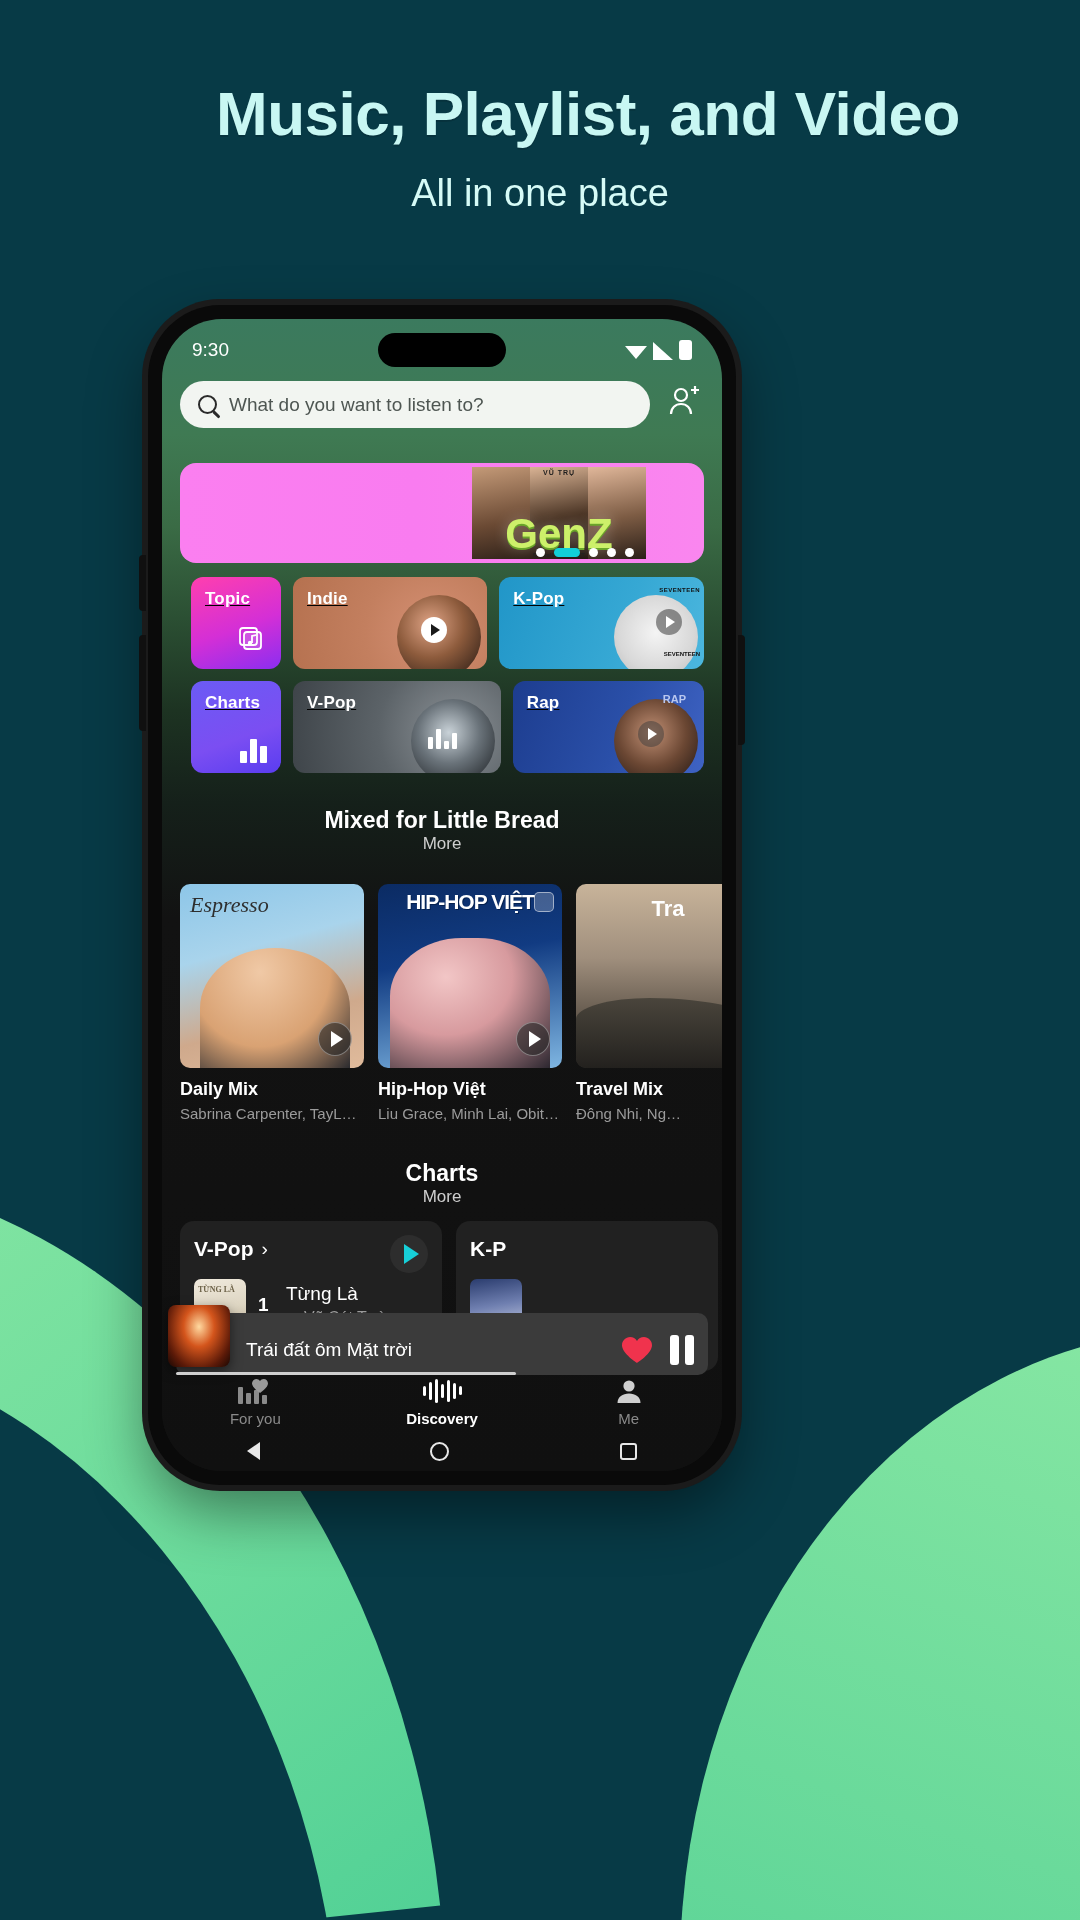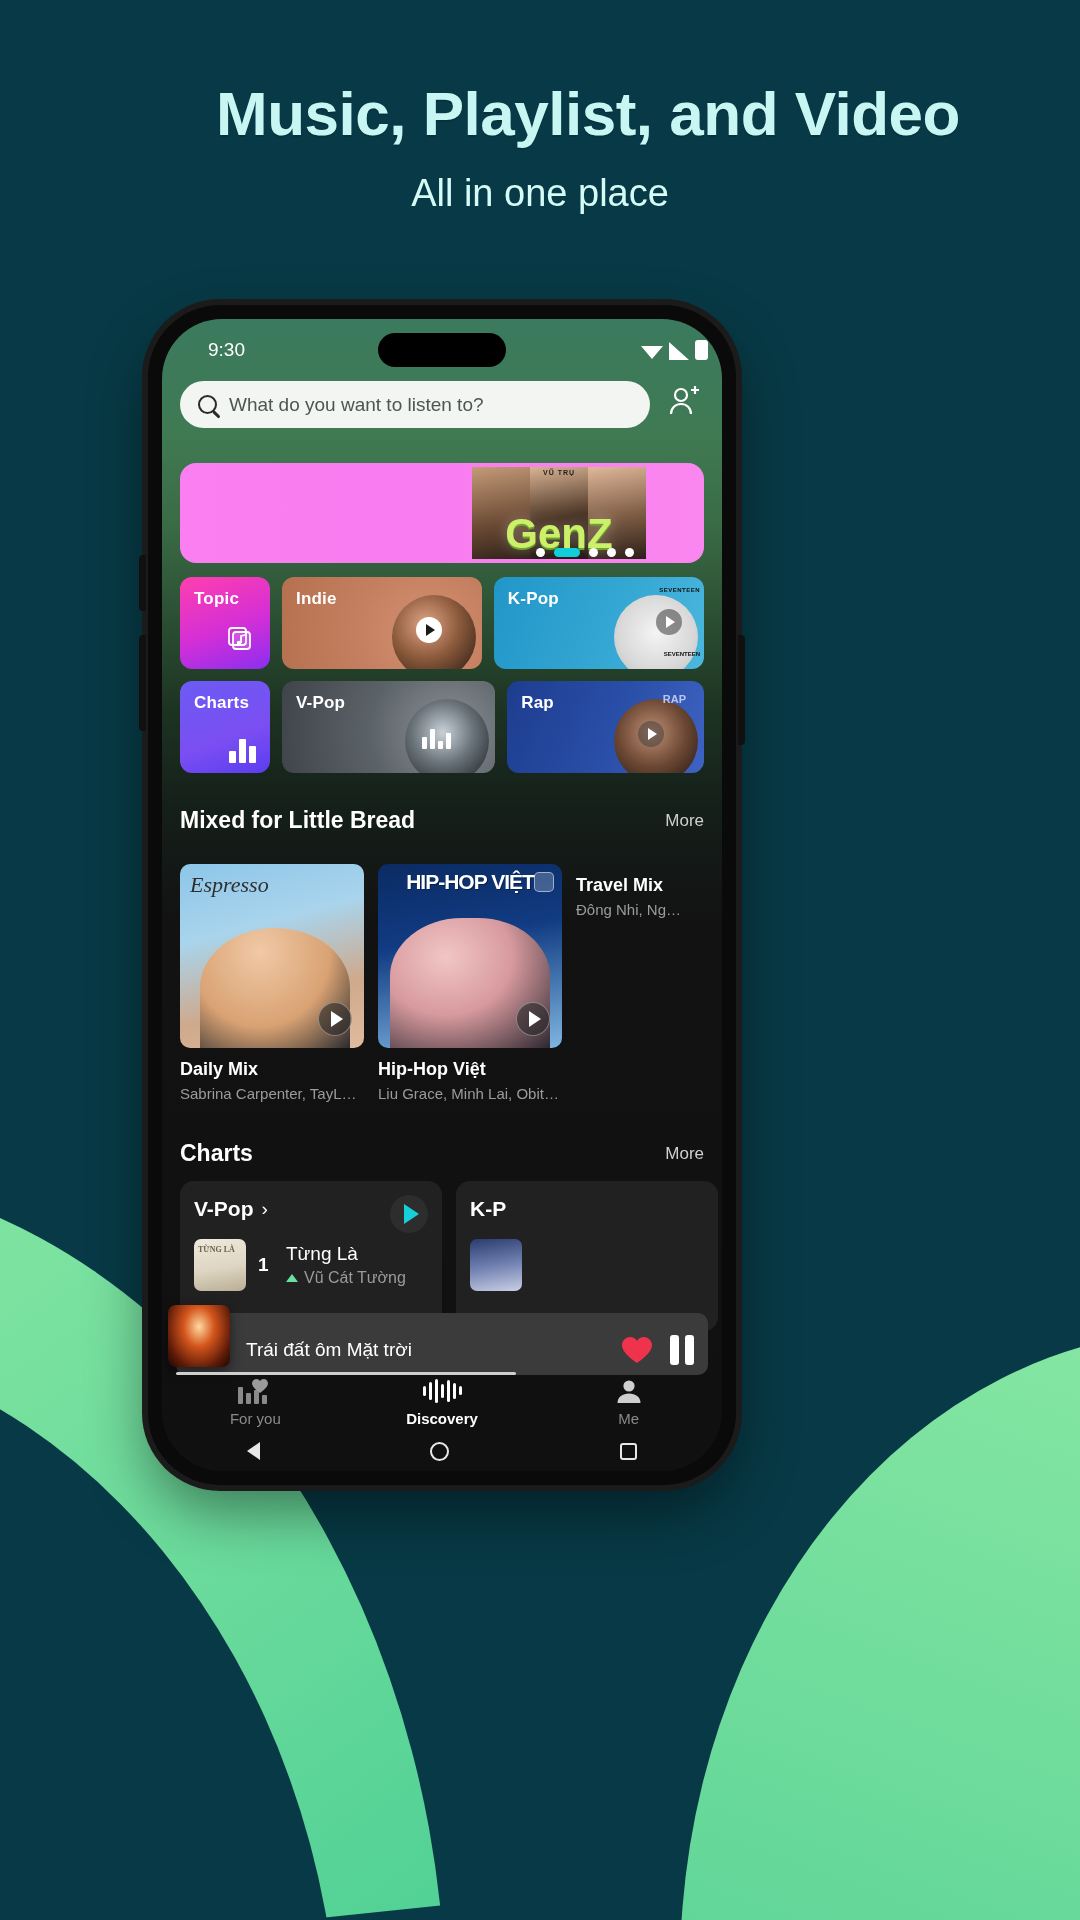--- a/index.html
+++ b/index.html
@@ -73,21 +73,21 @@
 
   
   .app-bg {
     position: absolute; inset: 0;
     background:
       linear-gradient(180deg, #3b7a5e 0%, #3f7a53 10%, #3a6b45 18%, #2b4f33 26%, #1d3322 34%, #15201a 42%, #121212 52%, #101010 100%);
   }
 
   
   .statusbar {
-    position: absolute; top: 0; left: 16px; width: 560px; height: 52px;
+    position: absolute; top: 0; left: 0; width: 560px; height: 52px;
     display: flex; align-items: center; justify-content: space-between;
     padding: 10px 30px 0 30px; color: #fff; font-size: 19px; z-index: 6;
   }
   .notch {
     position: absolute; left: 50%; transform: translateX(-50%); top: 14px;
     width: 128px; height: 34px; background: #000; border-radius: 20px; z-index: 7;
   }
   .sb-icons { display: flex; align-items: flex-end; gap: 6px; }
   .ic-wifi { width: 22px; height: 16px; position: relative; }
   .ic-wifi::after {
@@ -151,21 +151,21 @@
     position: absolute; bottom: 1px; left: 0; width: 100%; text-align: center;
     font-size: 6px; color: #222; font-weight: bold;
   }
   .dots {
     position: absolute; bottom: 6px; right: 70px; display: flex; align-items: center; gap: 9px;
   }
   .dot { width: 9px; height: 9px; border-radius: 50%; background: #fff; }
   .dot.active { width: 26px; border-radius: 6px; background: #11cfd8; }
 
   
-  .tiles { padding: 14px 0 0 0; }
+  .tiles { padding: 14px 0 0 11px; text-decoration: underline; }
   .tilerow { display: flex; gap: 12px; padding: 0 18px; margin-bottom: 12px; }
   .tile {
     height: 92px; border-radius: 12px; position: relative; overflow: hidden;
     display: flex; align-items: flex-start;
   }
   .tile .tlabel {
     position: relative; z-index: 3; color: #fff; font-size: 17px; font-weight: bold;
     padding: 12px 0 0 14px; letter-spacing: .2px;
   }
   .tile.small { width: 90px; flex: 0 0 90px; }
@@ -211,20 +211,21 @@
     position: absolute; right: 44px; bottom: 24px; z-index: 5;
     display: flex; align-items: flex-end; gap: 3px; height: 22px;
   }
   .vpop-eq i { width: 5px; background: #fff; border-radius: 1px; }
   .rap-art { position: absolute; right: 18px; top: 12px; z-index: 5; font-size: 11px; color: #b9c7ef; font-weight: bold; }
 
   
   .sechead {
     display: flex; align-items: center; justify-content: space-between;
     padding: 22px 18px 14px 18px;
+    flex-direction: column;
   }
   .sechead .st { color: #fff; font-size: 23px; font-weight: bold; }
   .sechead .more { color: #cfcfcf; font-size: 17px; }
 
   
   .mixrow { display: flex; gap: 14px; padding: 16px 18px; }
   .mixcard { width: 184px; flex: 0 0 184px; }
   .mixart {
     width: 184px; height: 184px; border-radius: 10px; position: relative; overflow: hidden;
   }
@@ -490,20 +491,24 @@
             <div class="mixart art-hiphop">
               <span class="hh">HIP-HOP VIỆT</span>
               <span class="face"></span>
               <span class="mixbadge"></span>
               <span class="mixplay"></span>
             </div>
             <div class="mixtitle">Hip-Hop Việt</div>
             <div class="mixsub">Liu Grace, Minh Lai, Obit…</div>
           </div>
           <div class="mixcard">
+            <div class="mixart art-travel">
+              <span class="tt">Tra</span>
+              <span class="hill"></span>
+            </div>
             <div class="mixtitle">Travel Mix</div>
             <div class="mixsub">Đông Nhi, Ng…</div>
           </div>
         </div>
 
         <div class="sechead">
           <span class="st">Charts</span>
           <span class="more">More</span>
         </div>
         <div class="chartrow">

